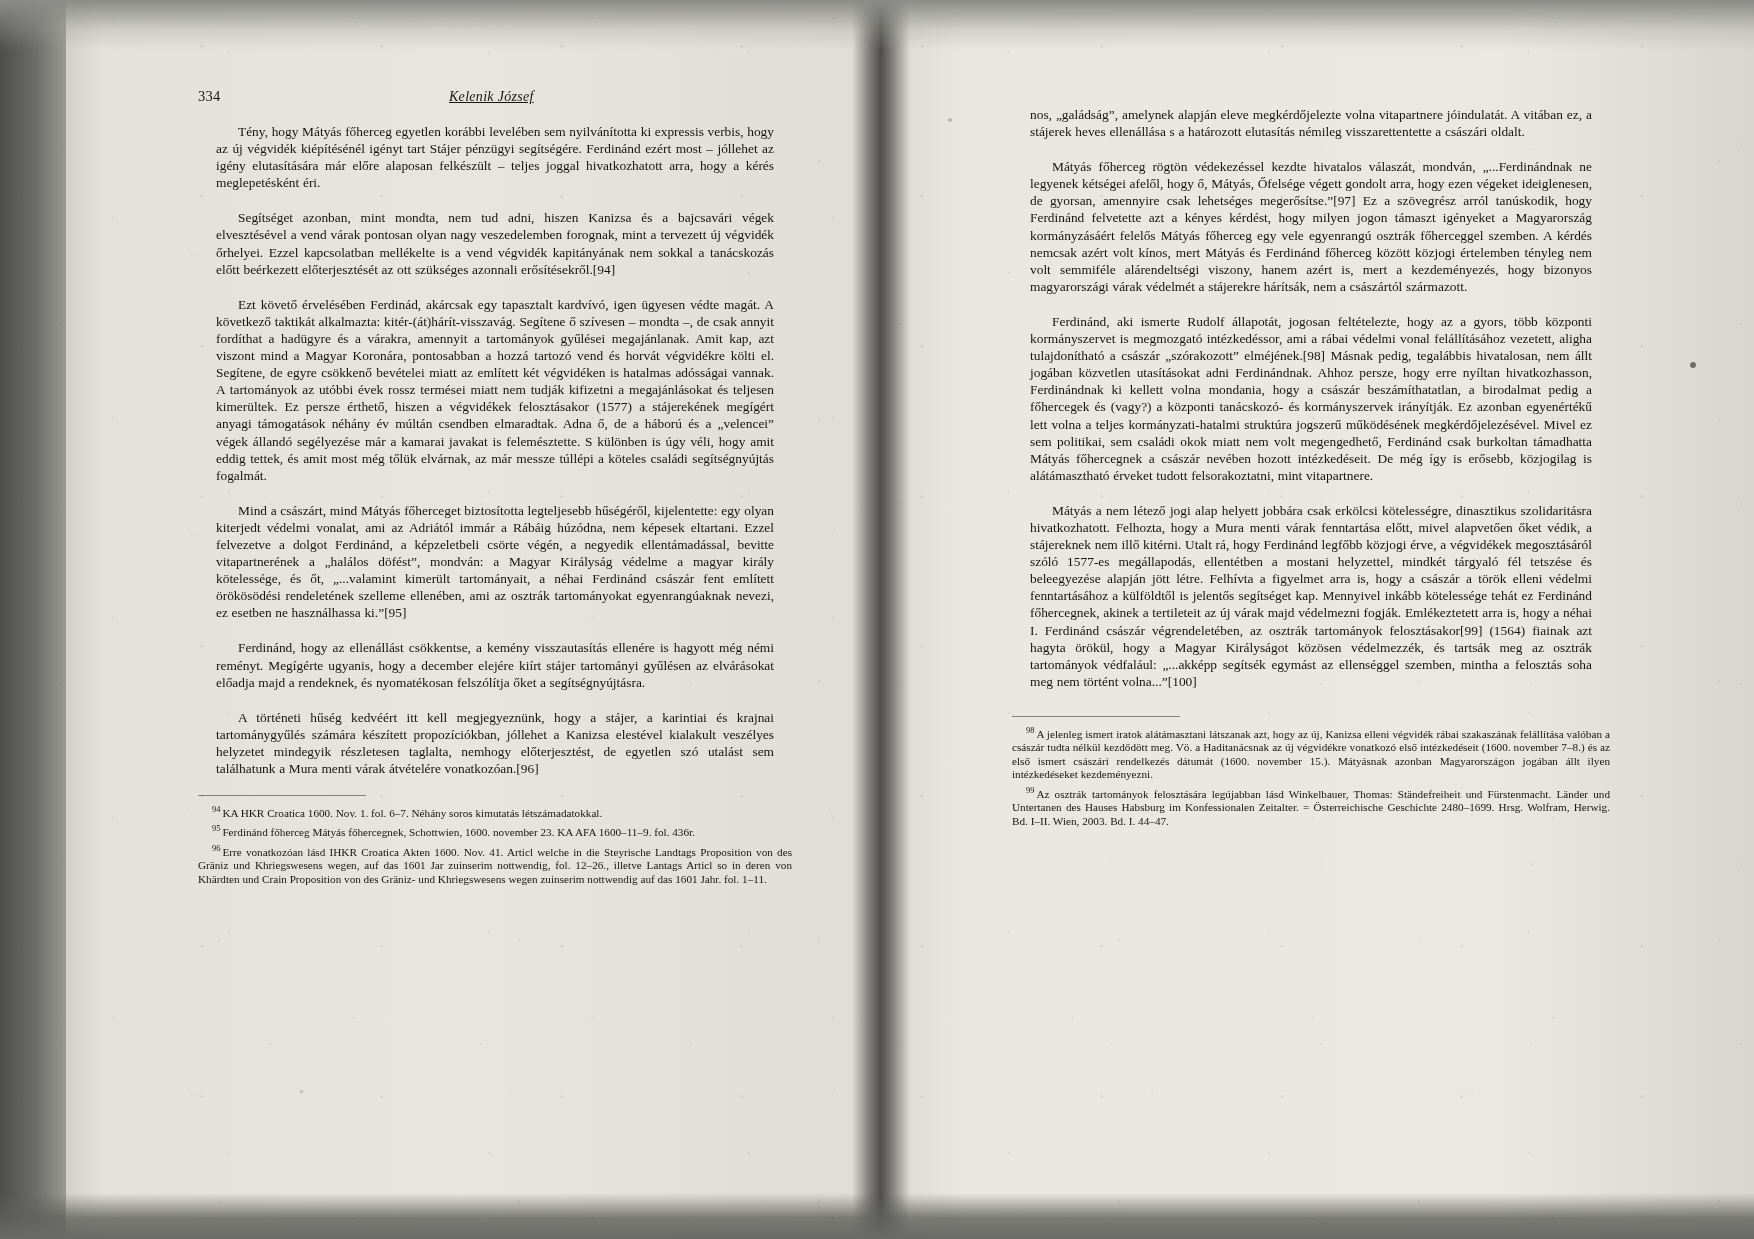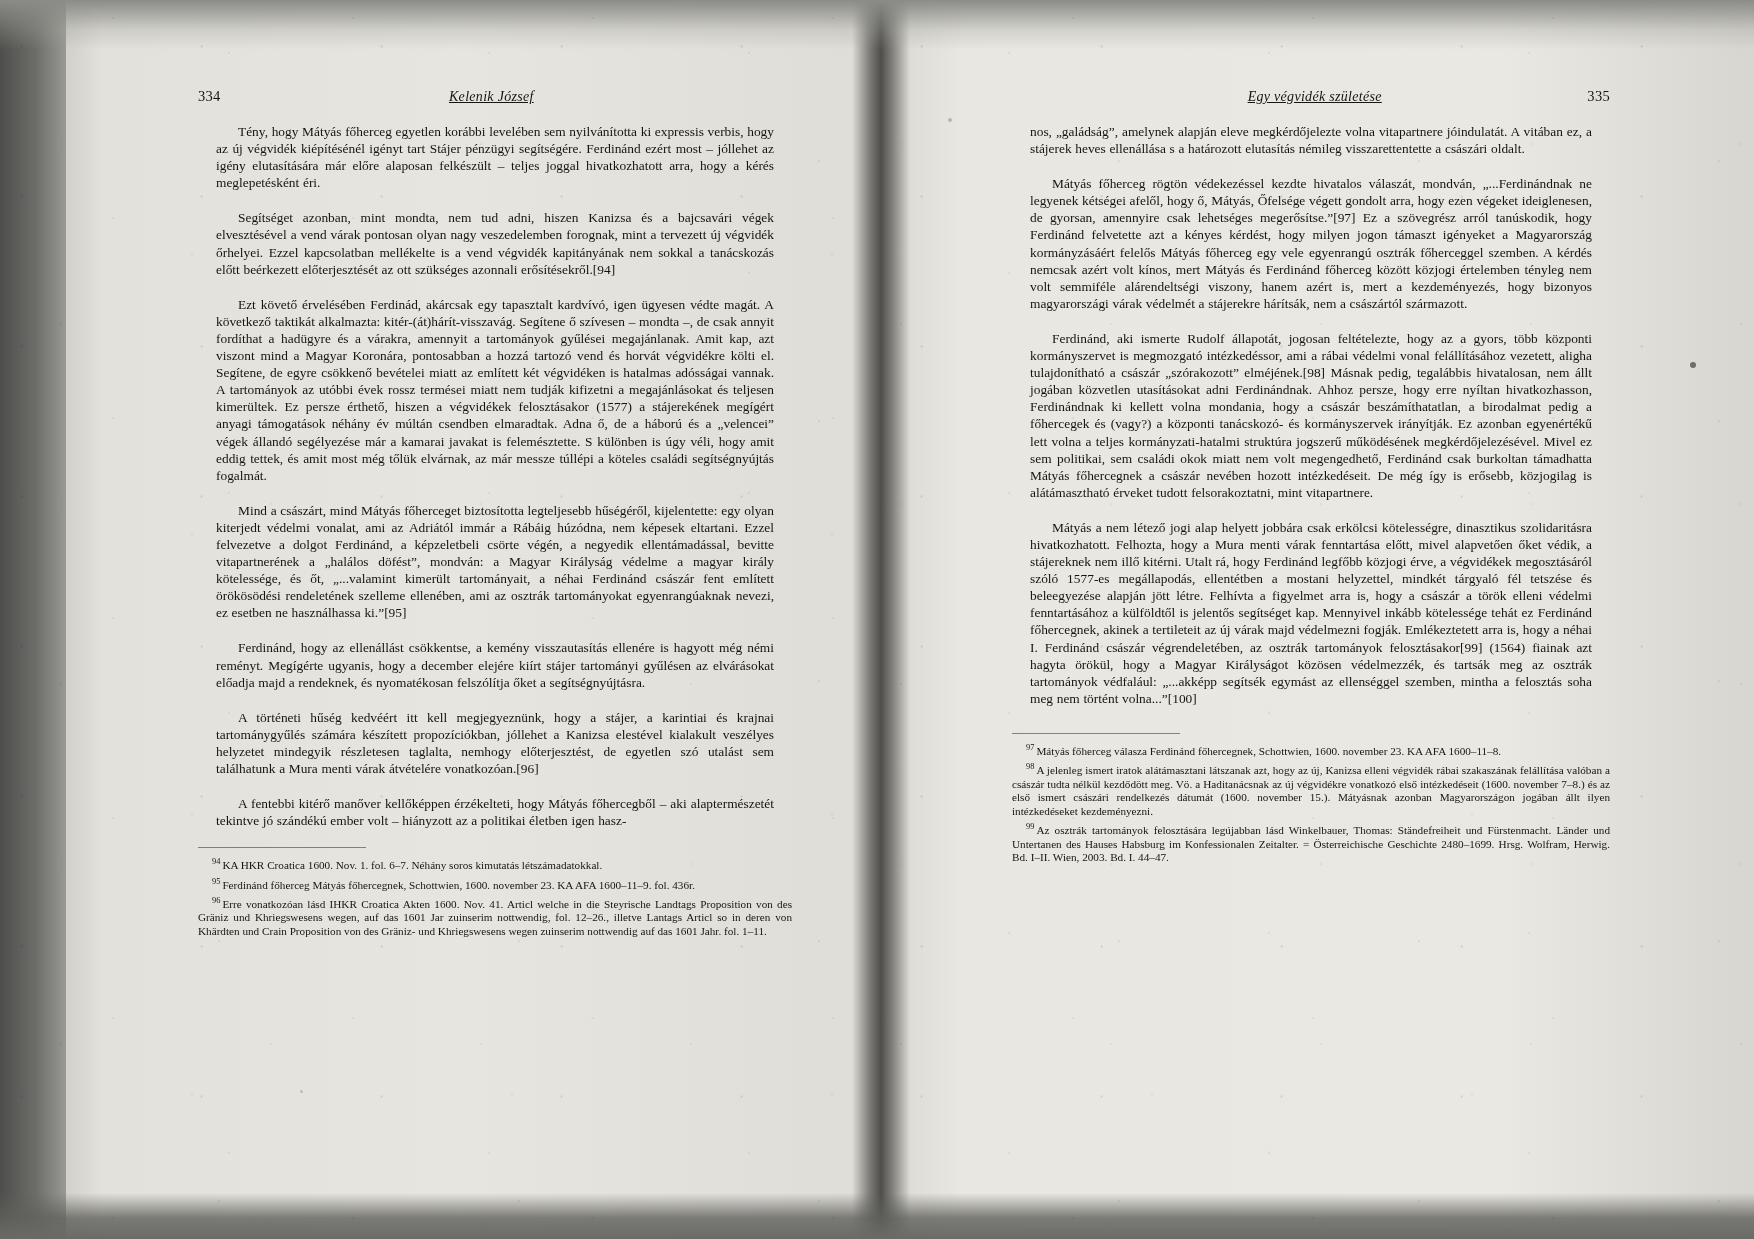--- a/index.html
+++ b/index.html
@@ -164,45 +164,38 @@
       <span class="rh-title rh-title-left">Kelenik József</span>
       <span style="width:30px"></span>
     </div>
 
     <p class="body">Tény, hogy Mátyás főherceg egyetlen korábbi levelében sem nyilvánította ki expressis verbis, hogy az új végvidék kiépítésénél igényt tart Stájer pénzügyi segítségére. Ferdinánd ezért most – jóllehet az igény elutasítására már előre alaposan felkészült – teljes joggal hivatkozhatott arra, hogy a kérés meglepetésként éri.</p>
     <p class="body">Segítséget azonban, mint mondta, nem tud adni, hiszen Kanizsa és a bajcsavári végek elvesztésével a vend várak pontosan olyan nagy veszedelemben forognak, mint a tervezett új végvidék őrhelyei. Ezzel kapcsolatban mellékelte is a vend végvidék kapitányának nem sokkal a tanácskozás előtt beérkezett előterjesztését az ott szükséges azonnali erősítésekről.[94]</p>
     <p class="body">Ezt követő érvelésében Ferdinád, akárcsak egy tapasztalt kardvívó, igen ügyesen védte magát. A következő taktikát alkalmazta: kitér-(át)hárít-visszavág. Segítene ő szívesen – mondta –, de csak annyit fordíthat a hadügyre és a várakra, amennyit a tartományok gyűlései megajánlanak. Amit kap, azt viszont mind a Magyar Koronára, pontosabban a hozzá tartozó vend és horvát végvidékre költi el. Segítene, de egyre csökkenő bevételei miatt az említett két végvidéken is hatalmas adósságai vannak. A tartományok az utóbbi évek rossz termései miatt nem tudják kifizetni a megajánlásokat és teljesen kimerültek. Ez persze érthető, hiszen a végvidékek felosztásakor (1577) a stájerekének megígért anyagi támogatások néhány év múltán csendben elmaradtak. Adna ő, de a háború és a „velencei” végek állandó segélyezése már a kamarai javakat is felemésztette. S különben is úgy véli, hogy amit eddig tettek, és amit most még tőlük elvárnak, az már messze túllépi a köteles családi segítségnyújtás fogalmát.</p>
     <p class="body">Mind a császárt, mind Mátyás főherceget biztosította legteljesebb hűségéről, kijelentette: egy olyan kiterjedt védelmi vonalat, ami az Adriától immár a Rábáig húzódna, nem képesek eltartani. Ezzel felvezetve a dolgot Ferdinánd, a képzeletbeli csörte végén, a negyedik ellentámadással, bevitte vitapartnerének a „halálos döfést”, mondván: a Magyar Királyság védelme a magyar király kötelessége, és őt, „...valamint kimerült tartományait, a néhai Ferdinánd császár fent említett örökösödési rendeletének szelleme ellenében, ami az osztrák tartományokat egyenrangúaknak nevezi, ez esetben ne használhassa ki.”[95]</p>
     <p class="body">Ferdinánd, hogy az ellenállást csökkentse, a kemény visszautasítás ellenére is hagyott még némi reményt. Megígérte ugyanis, hogy a december elejére kiírt stájer tartományi gyűlésen az elvárásokat előadja majd a rendeknek, és nyomatékosan felszólítja őket a segítségnyújtásra.</p>
     <p class="body">A történeti hűség kedvéért itt kell megjegyeznünk, hogy a stájer, a karintiai és krajnai tartománygyűlés számára készített propozíciókban, jóllehet a Kanizsa elestével kialakult veszélyes helyzetet mindegyik részletesen taglalta, nemhogy előterjesztést, de egyetlen szó utalást sem találhatunk a Mura menti várak átvételére vonatkozóan.[96]</p>
-    <p class="body">A fentebbi kitérő manőver kellőképpen érzékelteti, hogy Mátyás főhercegből – aki alaptermészetét tekintve jó szándékú ember volt – hiányzott az a politikai életben igen hasz-</p>
 
     <div class="footnote-rule"></div>
     <div class="footnotes">
       <p><span class="fn-sup">94</span><span>KA HKR Croatica 1600. Nov. 1. fol. 6–7. Néhány soros kimutatás létszámadatokkal.</span></p>
       <p><span class="fn-sup">95</span><span>Ferdinánd főherceg Mátyás főhercegnek, Schottwien, 1600. november 23. KA AFA 1600–11–9. fol. 436r.</span></p>
       <p><span class="fn-sup">96</span><span>Erre vonatkozóan lásd IHKR Croatica Akten 1600. Nov. 41. Articl welche in die Steyrische Landtags Proposition von des Gräniz und Khriegswesens wegen, auf das 1601 Jar zuinserim nottwendig, fol. 12–26., illetve Lantags Articl so in deren von Khärdten und Crain Proposition von des Gräniz- und Khriegswesens wegen zuinserim nottwendig auf das 1601 Jahr. fol. 1–11.</span></p>
     </div>
   </div>
 
   <div class="column col-right">
-    <div class="running-head">
-      <span style="width:30px"></span>
-      <span class="rh-title">Egy végvidék születése</span>
-      <span class="rh-num">335</span>
-    </div>
 
     <p class="body noindent">nos, „galádság”, amelynek alapján eleve megkérdőjelezte volna vitapartnere jóindulatát. A vitában ez, a stájerek heves ellenállása s a határozott elutasítás némileg visszarettentette a császári oldalt.</p>
     <p class="body">Mátyás főherceg rögtön védekezéssel kezdte hivatalos válaszát, mondván, „...Ferdinándnak ne legyenek kétségei afelől, hogy ő, Mátyás, Őfelsége végett gondolt arra, hogy ezen végeket ideiglenesen, de gyorsan, amennyire csak lehetséges megerősítse.”[97] Ez a szövegrész arról tanúskodik, hogy Ferdinánd felvetette azt a kényes kérdést, hogy milyen jogon támaszt igényeket a Magyarország kormányzásáért felelős Mátyás főherceg egy vele egyenrangú osztrák főherceggel szemben. A kérdés nemcsak azért volt kínos, mert Mátyás és Ferdinánd főherceg között közjogi értelemben tényleg nem volt semmiféle alárendeltségi viszony, hanem azért is, mert a kezdeményezés, hogy bizonyos magyarországi várak védelmét a stájerekre hárítsák, nem a császártól származott.</p>
     <p class="body">Ferdinánd, aki ismerte Rudolf állapotát, jogosan feltételezte, hogy az a gyors, több központi kormányszervet is megmozgató intézkedéssor, ami a rábai védelmi vonal felállításához vezetett, aligha tulajdonítható a császár „szórakozott” elméjének.[98] Másnak pedig, tegalábbis hivatalosan, nem állt jogában közvetlen utasításokat adni Ferdinándnak. Ahhoz persze, hogy erre nyíltan hivatkozhasson, Ferdinándnak ki kellett volna mondania, hogy a császár beszámíthatatlan, a birodalmat pedig a főhercegek és (vagy?) a központi tanácskozó- és kormányszervek irányítják. Ez azonban egyenértékű lett volna a teljes kormányzati-hatalmi struktúra jogszerű működésének megkérdőjelezésével. Mivel ez sem politikai, sem családi okok miatt nem volt megengedhető, Ferdinánd csak burkoltan támadhatta Mátyás főhercegnek a császár nevében hozott intézkedéseit. De még így is erősebb, közjogilag is alátámasztható érveket tudott felsorakoztatni, mint vitapartnere.</p>
     <p class="body">Mátyás a nem létező jogi alap helyett jobbára csak erkölcsi kötelességre, dinasztikus szolidaritásra hivatkozhatott. Felhozta, hogy a Mura menti várak fenntartása előtt, mivel alapvetően őket védik, a stájereknek nem illő kitérni. Utalt rá, hogy Ferdinánd legfőbb közjogi érve, a végvidékek megosztásáról szóló 1577-es megállapodás, ellentétben a mostani helyzettel, mindkét tárgyaló fél tetszése és beleegyezése alapján jött létre. Felhívta a figyelmet arra is, hogy a császár a török elleni védelmi fenntartásához a külföldtől is jelentős segítséget kap. Mennyivel inkább kötelessége tehát ez Ferdinánd főhercegnek, akinek a tertileteit az új várak majd védelmezni fogják. Emlékeztetett arra is, hogy a néhai I. Ferdinánd császár végrendeletében, az osztrák tartományok felosztásakor[99] (1564) fiainak azt hagyta örökül, hogy a Magyar Királyságot közösen védelmezzék, és tartsák meg az osztrák tartományok védfalául: „...akképp segítsék egymást az ellenséggel szemben, mintha a felosztás soha meg nem történt volna...”[100]</p>
 
     <div class="footnote-rule" style="margin-top:26px"></div>
     <div class="footnotes">
-      <p><span class="fn-sup">97</span><span>Mátyás főherceg válasza Ferdinánd főhercegnek, Schottwien, 1600. november 23. KA AFA 1600–11–8.</span></p>
       <p><span class="fn-sup">98</span><span>A jelenleg ismert iratok alátámasztani látszanak azt, hogy az új, Kanizsa elleni végvidék rábai szakaszának felállítása valóban a császár tudta nélkül kezdődött meg. Vö. a Haditanácsnak az új végvidékre vonatkozó első intézkedéseit (1600. november 7–8.) és az első ismert császári rendelkezés dátumát (1600. november 15.). Mátyásnak azonban Magyarországon jogában állt ilyen intézkedéseket kezdeményezni.</span></p>
       <p><span class="fn-sup">99</span><span>Az osztrák tartományok felosztására legújabban lásd Winkelbauer, Thomas: Ständefreiheit und Fürstenmacht. Länder und Untertanen des Hauses Habsburg im Konfessionalen Zeitalter. = Österreichische Geschichte 2480–1699. Hrsg. Wolfram, Herwig. Bd. I–II. Wien, 2003. Bd. I. 44–47.</span></p>
     </div>
   </div>
 
   <div class="noise"></div>
   <div class="dot-artifact" style="left:1690px;top:362px;width:6px;height:6px;"></div>
   <div class="dot-artifact" style="left:948px;top:118px;width:4px;height:4px;opacity:.4"></div>
   <div class="dot-artifact" style="left:300px;top:1090px;width:3px;height:3px;opacity:.35"></div>
 </div>

